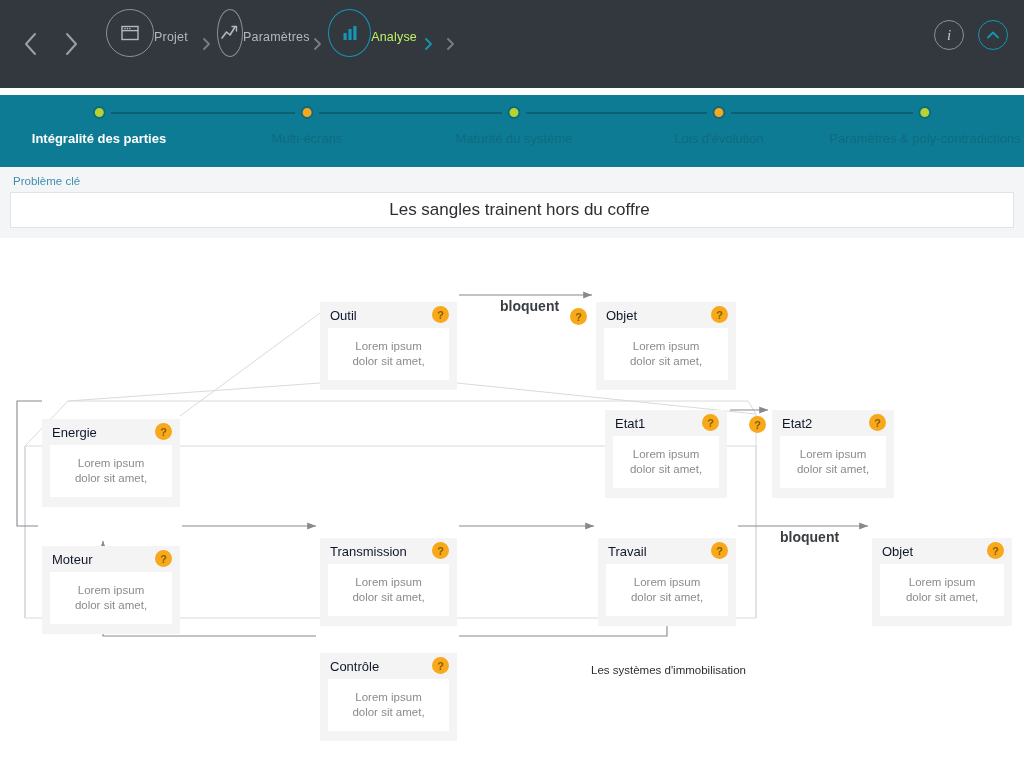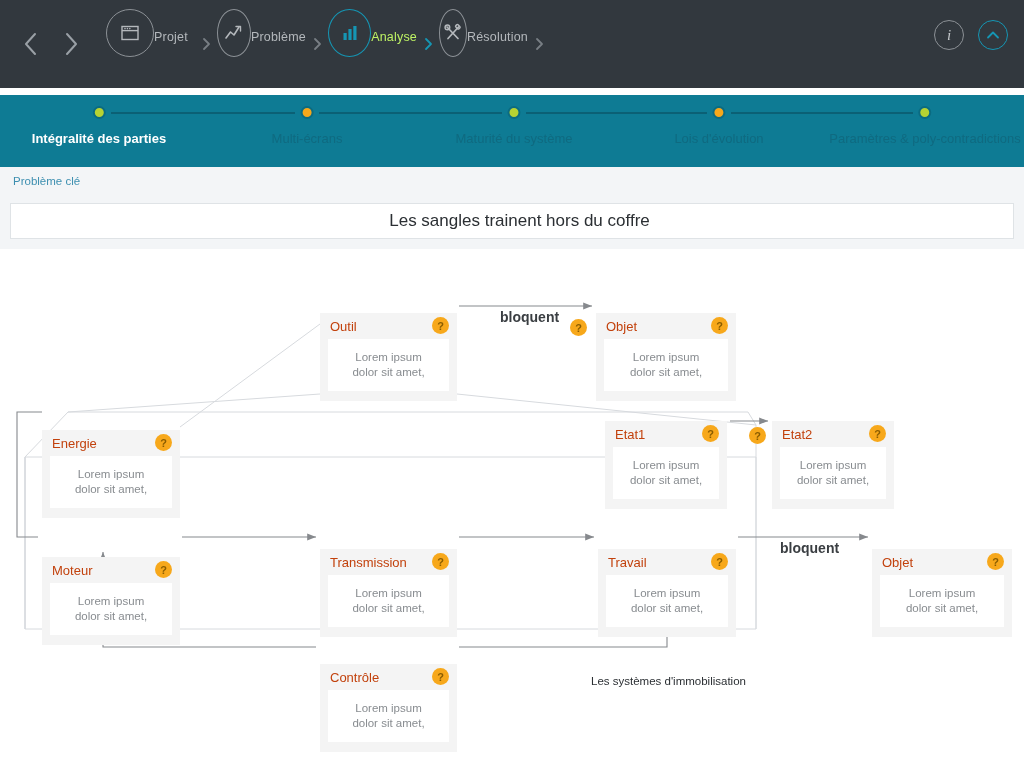--- a/index.html
+++ b/index.html
@@ -76,38 +76,38 @@
   .sn-dot.green { background: #b7d332; }
   .sn-dot.orange { background: #f7a81b; }
   .sn-label {
     margin-top: 12px; font-size: 13px; white-space: nowrap;
     color: #0f6a80; font-weight: normal;
   }
   .sn-item.active .sn-label { color: #ffffff; font-weight: bold; }
 
   
   .keybar { width: 1024px; background: #f3f5f7; padding: 8px 10px 10px 10px; }
-  .keybar-label { font-size: 11.5px; color: #3d8fb0; margin-bottom: 16px; padding-left: 3px; }
+  .keybar-label { font-size: 11.5px; color: #3d8fb0; margin-bottom: 5px; padding-left: 3px; }
   .keybar-box {
     background: #ffffff; border: 1px solid #dfe3e6;
     height: 36px; display: flex; align-items: center; justify-content: center; padding-left: 15px;
   }
   .keybar-title { font-size: 17px; color: #2b2f33; }
 
   
   .canvas { position: relative; width: 1024px; height: 537px; background: #ffffff; }
   .canvas svg.links { position: absolute; left: 0; top: 0; width: 1024px; height: 537px; }
 
   .node { position: absolute; background: #f4f4f4; }
   .node-head {
     position: relative; height: 26px;
     display: flex; align-items: center;
     padding: 0 8px 0 10px;
   }
-  .node-title { font-size: 13px; color: #c2410c; }
+  .node-title { font-size: 13px; color: #0f172a; }
   .badge {
     position: absolute; right: 8px; top: 4px;
     width: 17px; height: 17px; border-radius: 50%;
     background: #f7a81b; color: #8a5d00;
     font-size: 11px; font-weight: bold;
     display: flex; align-items: center; justify-content: center;
   }
   .node-body {
     margin: 0 8px 8px 8px; background: #ffffff;
     height: 52px;
@@ -170,21 +170,21 @@
         </svg>
     </div>
 
     <div class="step">
       <div class="step-circle">
         <svg width="24" height="22" viewBox="0 0 24 22">
           <polyline points="4,16 8.5,10 12,13 17,5" fill="none" stroke="#b4b8bc" stroke-width="1.6" stroke-linecap="round" stroke-linejoin="round"></polyline>
           <polyline points="14,4.5 18.5,4.5 18.5,9" fill="none" stroke="#b4b8bc" stroke-width="1.4" stroke-linecap="round" stroke-linejoin="round"></polyline>
         </svg>
       </div>
-      <div class="step-label">Problème</div>
+      <div class="step-label">Paramètres</div>
     </div>
 
     <div class="sep">
       <svg width="9" height="14" viewBox="0 0 9 14">
           <polyline points="2,2 7,7 2,12" fill="none" stroke="#787e84" stroke-width="1.8" stroke-linecap="round" stroke-linejoin="round"></polyline>
         </svg>
     </div>
 
     <div class="step active">
       <div class="step-circle">
@@ -196,31 +196,20 @@
       </div>
       <div class="step-label">Analyse</div>
     </div>
 
     <div class="sep">
       <svg width="9" height="14" viewBox="0 0 9 14">
           <polyline points="2,2 7,7 2,12" fill="none" stroke="#1596b4" stroke-width="1.8" stroke-linecap="round" stroke-linejoin="round"></polyline>
         </svg>
     </div>
 
-    <div class="step">
-      <div class="step-circle">
-        <svg width="24" height="24" viewBox="0 0 24 24">
-          <line x1="6" y1="6" x2="17" y2="17.5" stroke="#b4b8bc" stroke-width="1.7" stroke-linecap="round"></line>
-          <line x1="17.5" y1="6" x2="7" y2="17.5" stroke="#b4b8bc" stroke-width="1.7" stroke-linecap="round"></line>
-          <circle cx="6.4" cy="6.4" r="2.3" fill="none" stroke="#b4b8bc" stroke-width="1.5"></circle>
-          <rect x="14.6" y="4.2" width="4.4" height="3.1" rx="1" fill="none" stroke="#b4b8bc" stroke-width="1.5" transform="rotate(45 16.8 5.8)"></rect>
-        </svg>
-      </div>
-      <div class="step-label">Résolution</div>
-    </div>
 
     <div class="sep">
       <svg width="9" height="14" viewBox="0 0 9 14">
           <polyline points="2,2 7,7 2,12" fill="none" stroke="#787e84" stroke-width="1.8" stroke-linecap="round" stroke-linejoin="round"></polyline>
         </svg>
     </div>
 
 
   </div>
 

